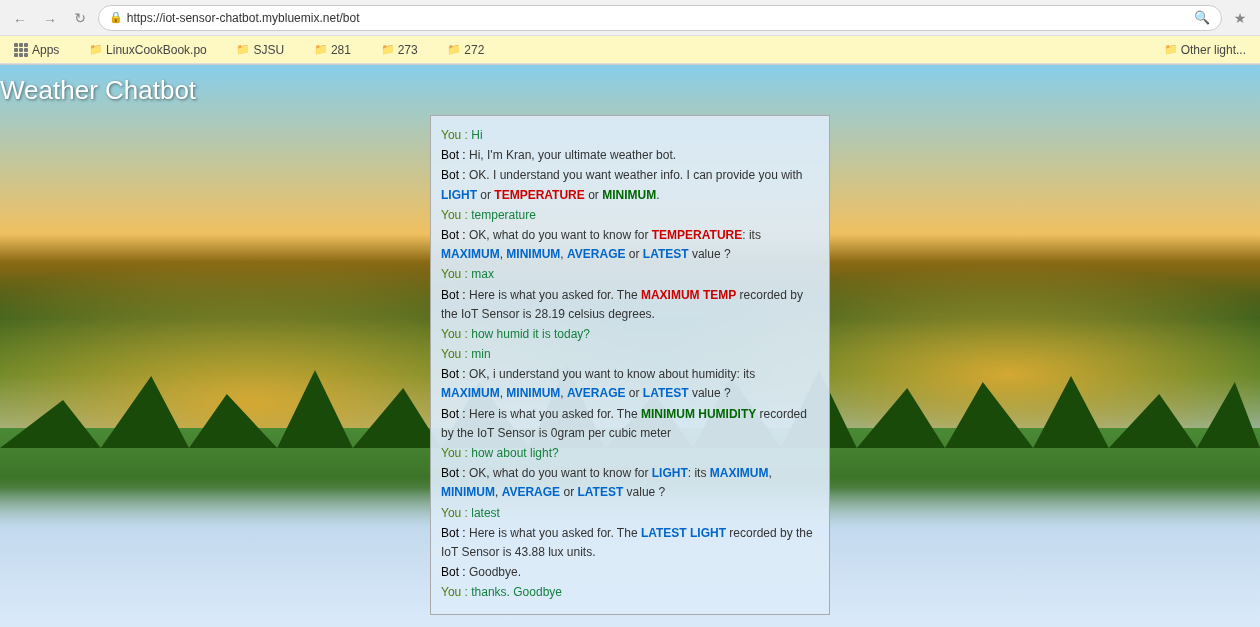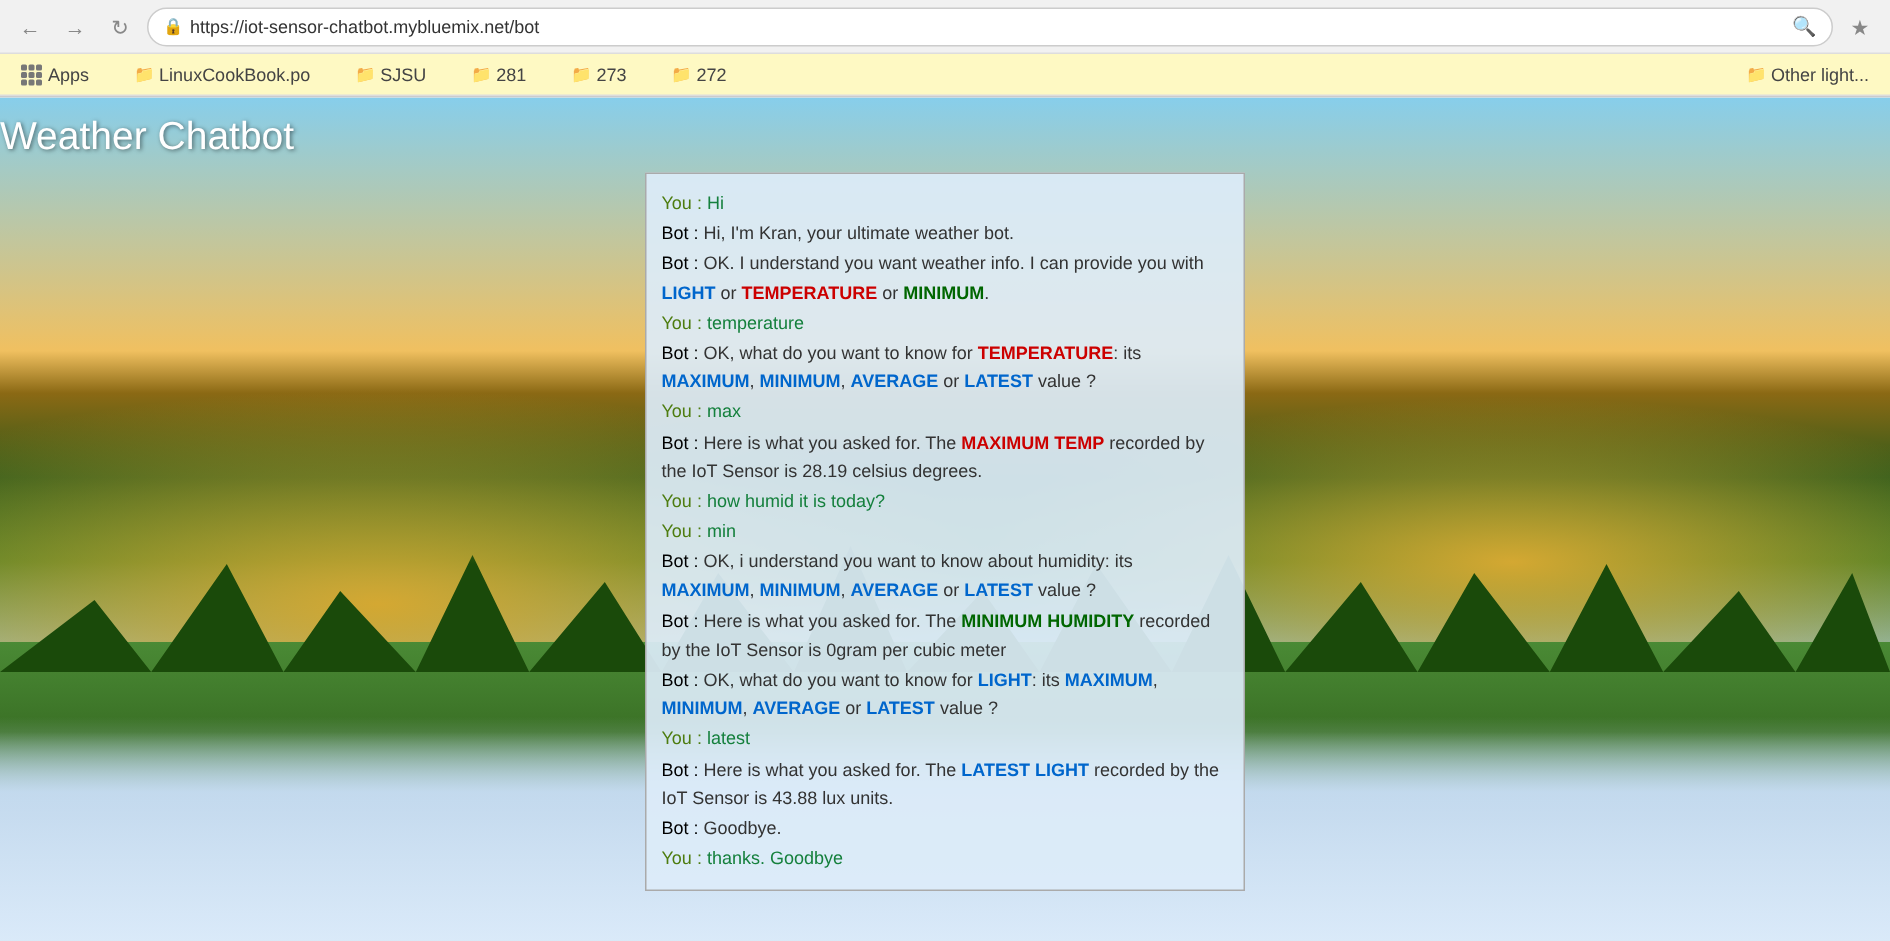--- a/index.html
+++ b/index.html
@@ -311,20 +311,23 @@
       <div class="msg-line">
         <span class="you-label">You : </span><span class="you-text">min</span>
       </div>
       <div class="msg-line">
         <span class="bot-label">Bot : </span><span class="bot-text">OK, i understand you want to know about humidity: its <span class="highlight-blue">MAXIMUM</span>, <span class="highlight-blue">MINIMUM</span>, <span class="highlight-blue">AVERAGE</span> or <span class="highlight-blue">LATEST</span> value ?</span>
       </div>
       <div class="msg-line">
         <span class="bot-label">Bot : </span><span class="bot-text">Here is what you asked for. The <span class="highlight-green">MINIMUM HUMIDITY</span> recorded by the IoT Sensor is 0gram per cubic meter</span>
       </div>
       <div class="msg-line">
+        <span class="you-label">You : </span><span class="you-text">how about light?</span>
+      </div>
+      <div class="msg-line">
         <span class="bot-label">Bot : </span><span class="bot-text">OK, what do you want to know for <span class="highlight-blue">LIGHT</span>: its <span class="highlight-blue">MAXIMUM</span>, <span class="highlight-blue">MINIMUM</span>, <span class="highlight-blue">AVERAGE</span> or <span class="highlight-blue">LATEST</span> value ?</span>
       </div>
       <div class="msg-line">
         <span class="you-label">You : </span><span class="you-text">latest</span>
       </div>
       <div class="msg-line">
         <span class="bot-label">Bot : </span><span class="bot-text">Here is what you asked for. The <span class="highlight-blue">LATEST LIGHT</span> recorded by the IoT Sensor is 43.88 lux units.</span>
       </div>
       <div class="msg-line">
         <span class="bot-label">Bot : </span><span class="bot-text">Goodbye.</span>

